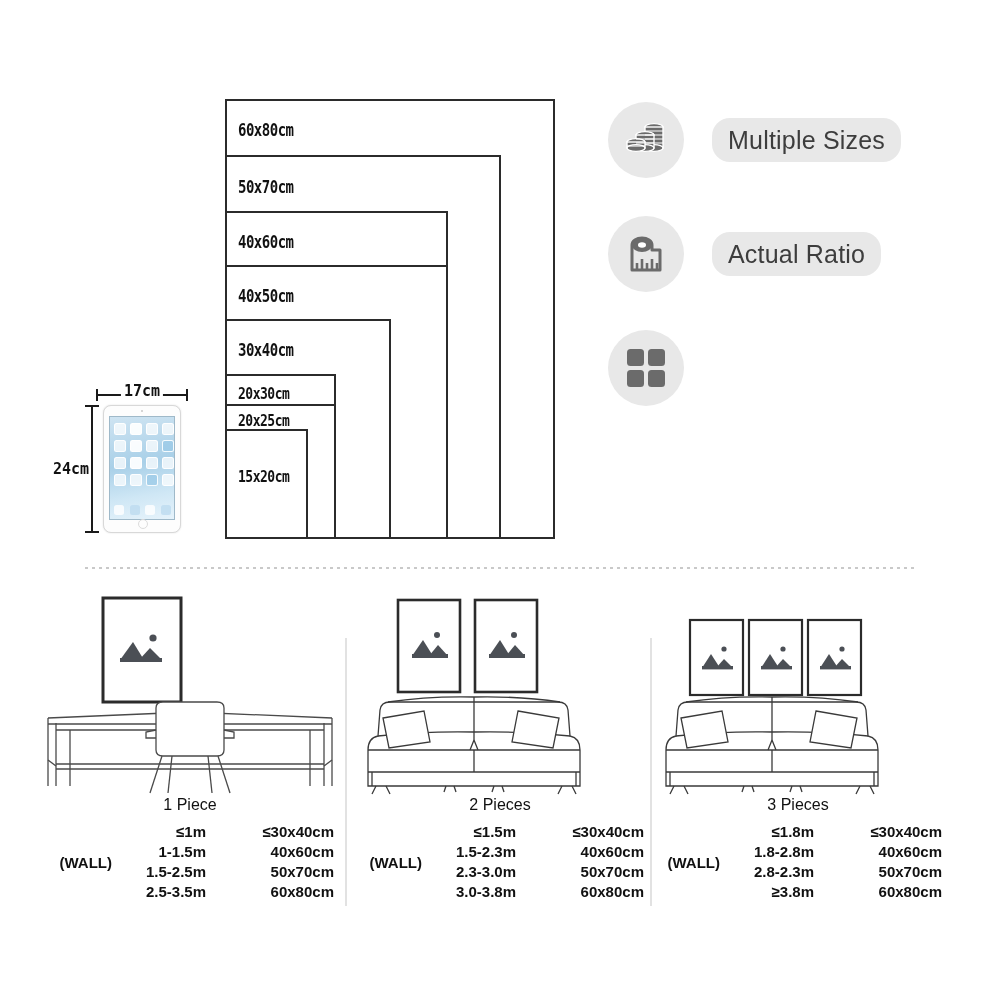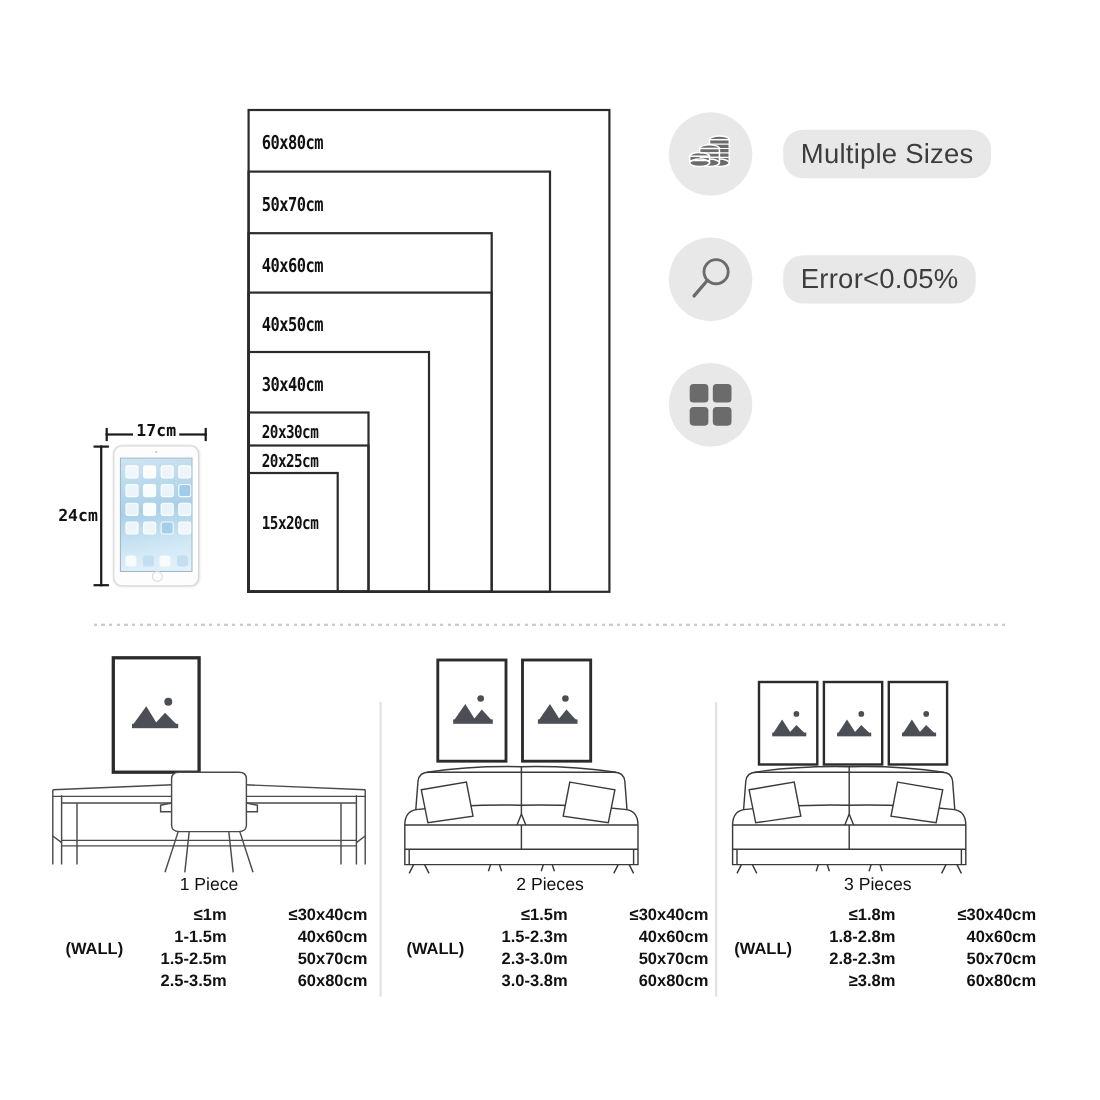--- a/index.html
+++ b/index.html
@@ -393,30 +393,38 @@
           <g stroke="#ffffff" stroke-width="1.1" fill="none">
             <path d="M21 13 h18 M21 17 h18 M21 21 h18 M21 25 h18"></path>
             <path d="M12 21 h18 M12 25 h18"></path>
             <path d="M3 28 h18"></path>
           </g>
         </svg>
       </div>
       <div class="feature-pill">Multiple Sizes</div>
     </div>
 
-
     <div class="feature-row">
       <div class="feature-icon-circle">
         <svg width="44" height="44" viewBox="0 0 44 44" aria-hidden="true">
-          <circle cx="27" cy="15" r="11" fill="none" stroke="#6b6b6b" stroke-width="2.6"></circle>
-          <line x1="19" y1="23" x2="7" y2="37" stroke="#6b6b6b" stroke-width="3" stroke-linecap="round"></line>
+          <path d="M8 13 a10 7 0 1 1 20 0 v5 h8 v20 H8 Z" fill="none" stroke="#6b6b6b" stroke-width="3" stroke-linejoin="round"></path>
+          <ellipse cx="18" cy="13" rx="10" ry="7" fill="#6b6b6b"></ellipse>
+          <ellipse cx="18" cy="13" rx="4" ry="2.8" fill="#ffffff"></ellipse>
+          <g stroke="#6b6b6b" stroke-width="2.6" stroke-linecap="butt">
+            <line x1="13" y1="38" x2="13" y2="31"></line>
+            <line x1="18" y1="38" x2="18" y2="27"></line>
+            <line x1="23" y1="38" x2="23" y2="31"></line>
+            <line x1="28" y1="38" x2="28" y2="27"></line>
+            <line x1="33" y1="38" x2="33" y2="31"></line>
+          </g>
         </svg>
       </div>
-      <div class="feature-pill">Error&lt;0.05%</div>
-    </div>
+      <div class="feature-pill">Actual Ratio</div>
+    </div>
+
 
     <div class="feature-row">
       <div class="feature-icon-circle">
         <svg width="42" height="42" viewBox="0 0 42 42" aria-hidden="true">
           <rect x="2" y="2" width="17" height="17" rx="3.5" fill="#6b6b6b"></rect>
           <rect x="23" y="2" width="17" height="17" rx="3.5" fill="#6b6b6b"></rect>
           <rect x="2" y="23" width="17" height="17" rx="3.5" fill="#6b6b6b"></rect>
           <rect x="23" y="23" width="17" height="17" rx="3.5" fill="#6b6b6b"></rect>
         </svg>
       </div>

